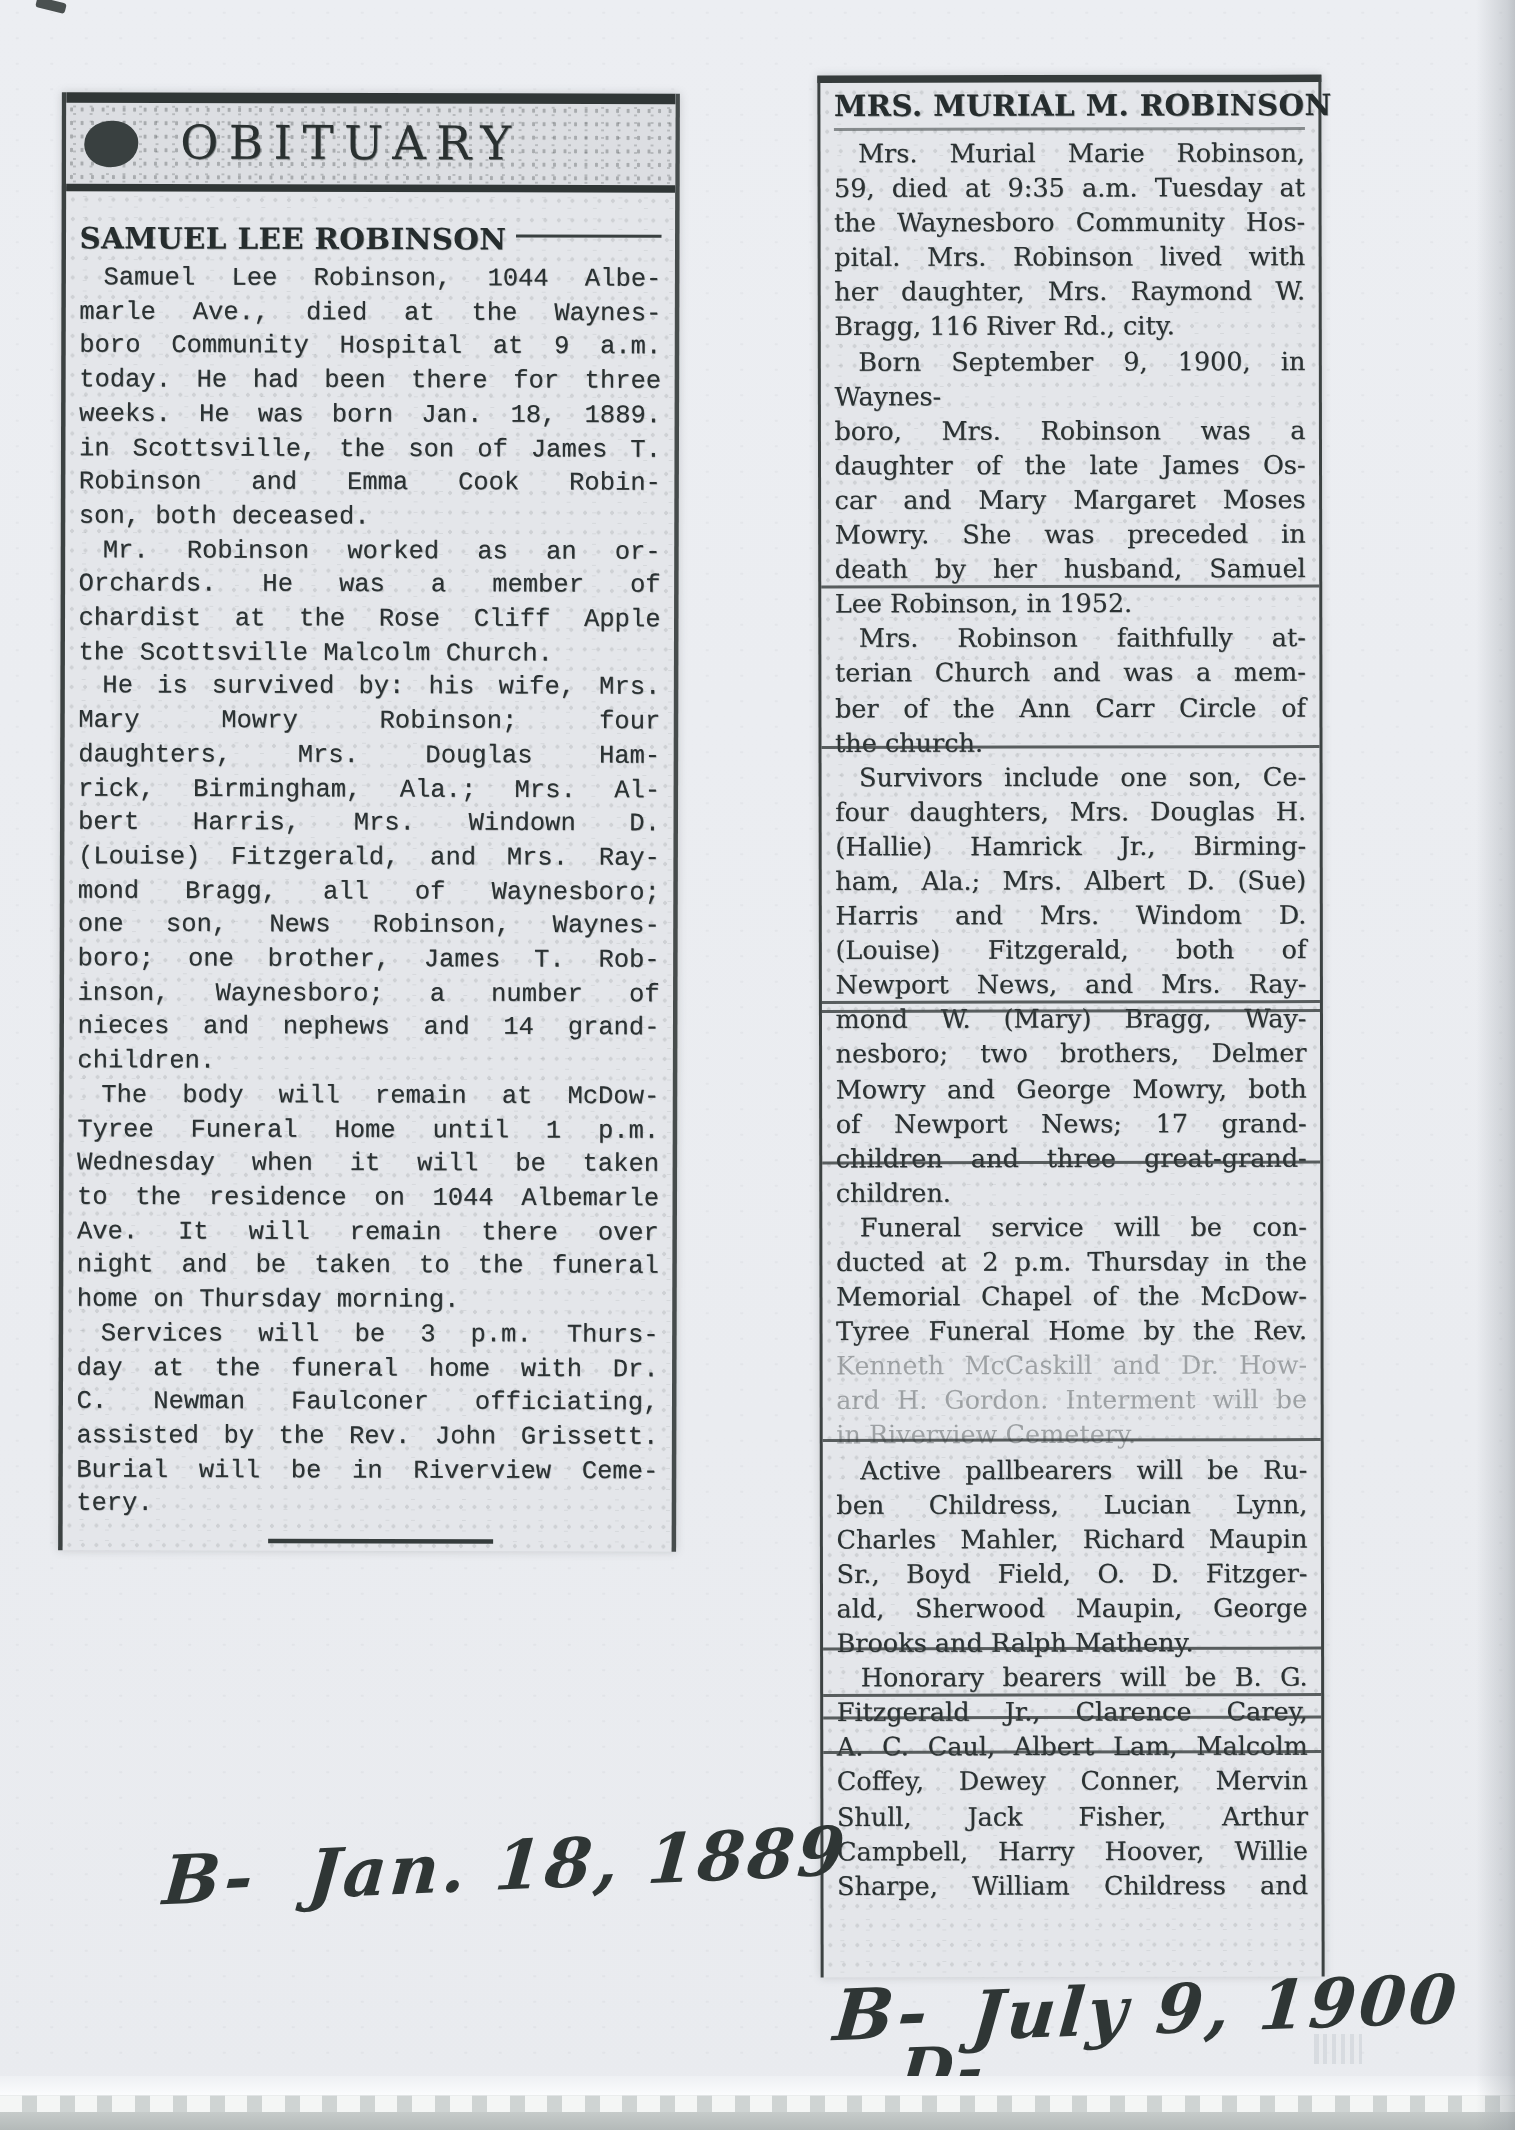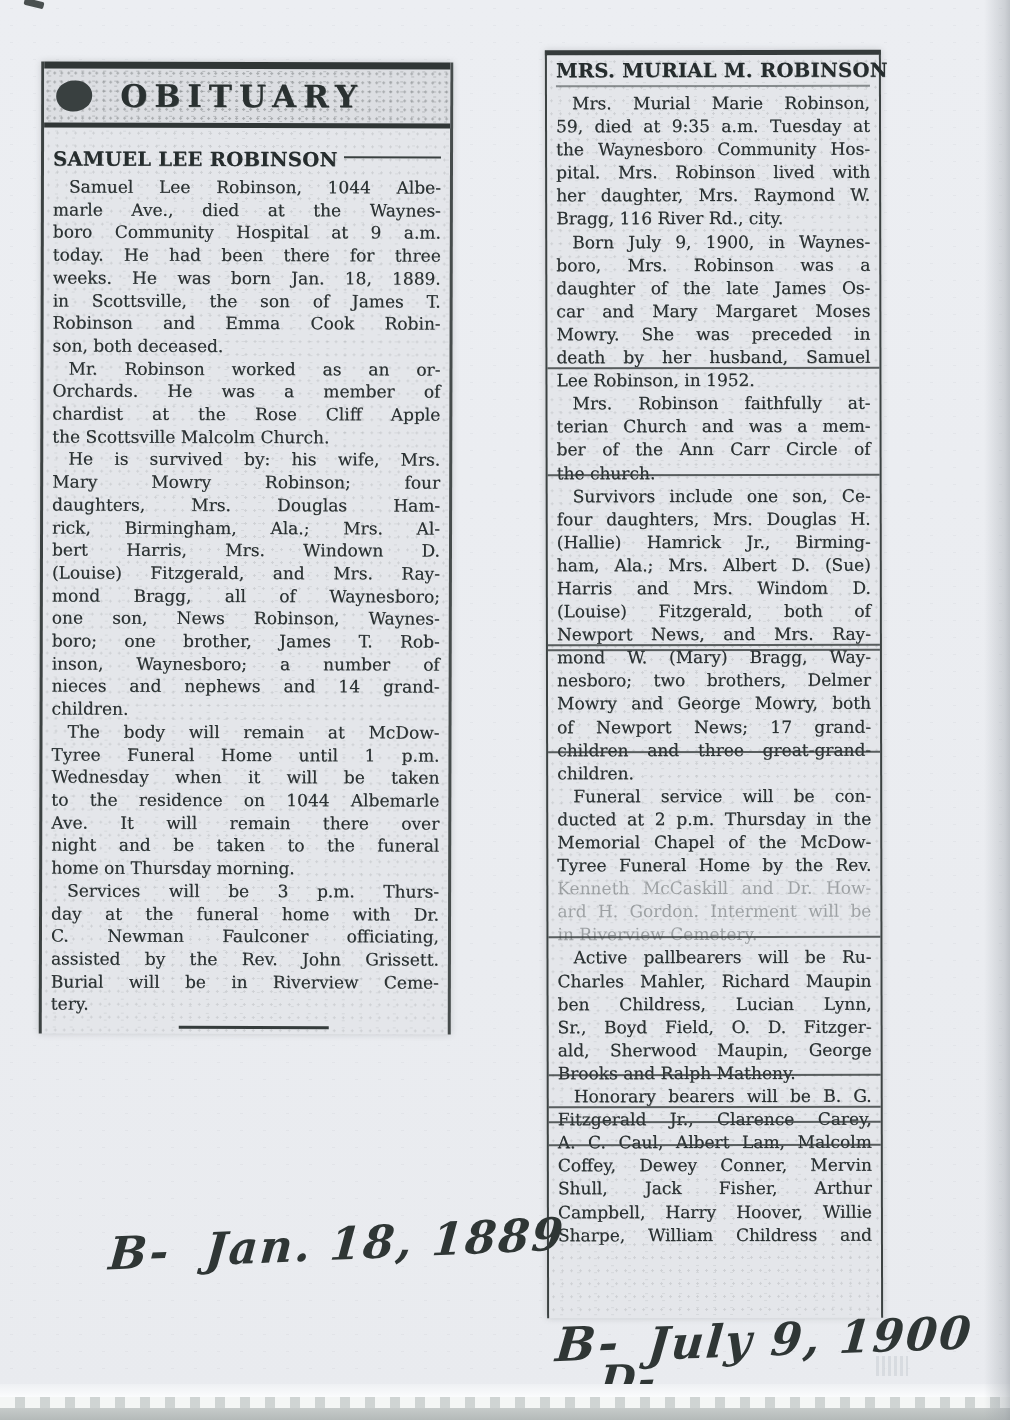--- a/index.html
+++ b/index.html
@@ -64,42 +64,42 @@
       radial-gradient(rgba(48,54,54,.22) 1px, transparent 1.3px);
     background-size: 7px 9px, 11px 5px;
   }
   .bullet {
     width:36px; height:31px; background:#394040;
     border-radius:50% 46% 52% 48%;
     margin-left:12px; margin-right:28px;
     flex:0 0 auto;
   }
   .obit-title {
-    font-size:31px; font-weight:bold; letter-spacing:7px; color:#2a3131;
+    font-size:31px; font-weight:normal; letter-spacing:7px; color:#2a3131;
     text-shadow:.5px .5px .6px rgba(42,49,49,.6);
   }
 
   .hl-row { display:flex; align-items:center; gap:6px; margin:20px 0 5px; }
   .hl {
     font-weight:bold; font-size:19.5px; letter-spacing:.3px; color:#262d2e;
     text-shadow:.4px .4px .5px rgba(38,45,46,.55);
     white-space:nowrap;
   }
   .hl-rule { flex:1; height:2px; background:#394040; position:relative; top:-3px; }
   .hl-right {
     margin:4px 0 5px; padding-bottom:3px;
     border-bottom:2px solid rgba(57,64,64,.55);
   }
 
   .tl {
     font-size:17px; text-align:justify; text-align-last:justify;
     position:relative;
     text-shadow:.3px .3px .45px rgba(40,46,46,.55);
   }
-  .clipping.left  .tl { line-height:22.7px; }
+  .clipping.left  .tl { line-height:22.7px;font-family:Liberation Mono, monospace; }
   .clipping.right .tl { line-height:23.1px; }
   .tl.first { text-indent:16px; }
   .tl.last  { text-align-last:left; }
   .tl.faded { color:rgba(43,50,51,.38); text-shadow:none; }
   .tl.strike::after, .tl.uline::after, .tl.oline::after {
     content:""; position:absolute; left:-9px; right:-9px; height:2px;
     background:rgba(52,59,59,.8);
   }
   .tl.strike::after { top:54%; }
   .tl.uline::after  { top:91%; }
@@ -191,21 +191,21 @@
 
   <div class="clipping right">
     <div class="hl hl-right">MRS. MURIAL M. ROBINSON</div>
     <div class="body" id="right-body">
         <div class="tl first">Mrs. Murial Marie Robinson,</div>
         <div class="tl">59, died at 9:35 a.m. Tuesday at</div>
         <div class="tl">the Waynesboro Community Hos-</div>
         <div class="tl">pital. Mrs. Robinson lived with</div>
         <div class="tl">her daughter, Mrs. Raymond W.</div>
         <div class="tl last">Bragg, 116 River Rd., city.</div>
-        <div class="tl first">Born July 9, 1900, in Waynes-</div>
+        <div class="tl first">Born September 9, 1900, in Waynes-</div>
         <div class="tl">boro, Mrs. Robinson was a</div>
         <div class="tl">daughter of the late James Os-</div>
         <div class="tl">car and Mary Margaret Moses</div>
         <div class="tl">Mowry. She was preceded in</div>
         <div class="tl uline">death by her husband, Samuel</div>
         <div class="tl last">Lee Robinson, in 1952.</div>
         <div class="tl first">Mrs. Robinson faithfully at-</div>
         <div class="tl">terian Church and was a mem-</div>
         <div class="tl">ber of the Ann Carr Circle of</div>
         <div class="tl last strike">the church.</div>
@@ -223,22 +223,22 @@
         <div class="tl strike">children and three great-grand-</div>
         <div class="tl last">children.</div>
         <div class="tl first">Funeral service will be con-</div>
         <div class="tl">ducted at 2 p.m. Thursday in the</div>
         <div class="tl">Memorial Chapel of the McDow-</div>
         <div class="tl">Tyree Funeral Home by the Rev.</div>
         <div class="tl faded">Kenneth McCaskill and Dr. How-</div>
         <div class="tl faded">ard H. Gordon. Interment will be</div>
         <div class="tl last strike faded">in Riverview Cemetery.</div>
         <div class="tl first">Active pallbearers will be Ru-</div>
+        <div class="tl">ben Childress, Lucian Lynn,</div>
         <div class="tl">Charles Mahler, Richard Maupin</div>
-        <div class="tl">ben Childress, Lucian Lynn,</div>
         <div class="tl">Sr., Boyd Field, O. D. Fitzger-</div>
         <div class="tl">ald, Sherwood Maupin, George</div>
         <div class="tl last strike">Brooks and Ralph Matheny.</div>
         <div class="tl first uline">Honorary bearers will be B. G.</div>
         <div class="tl strike">Fitzgerald Jr., Clarence Carey,</div>
         <div class="tl strike">A. C. Caul, Albert Lam, Malcolm</div>
         <div class="tl">Coffey, Dewey Conner, Mervin</div>
         <div class="tl">Shull, Jack Fisher, Arthur</div>
         <div class="tl">Campbell, Harry Hoover, Willie</div>
         <div class="tl">Sharpe, William Childress and</div>

